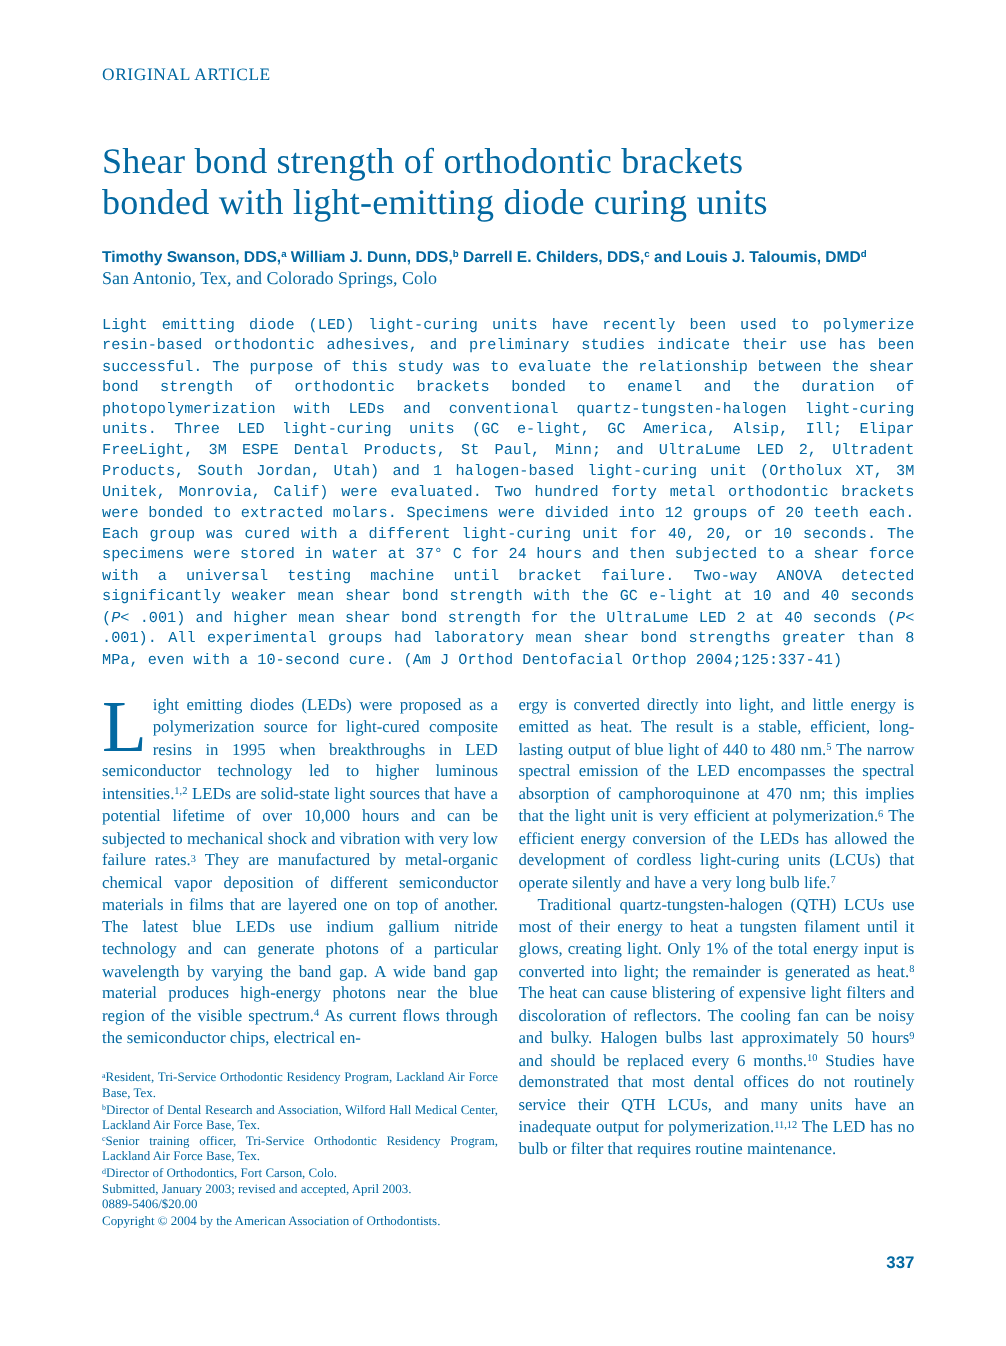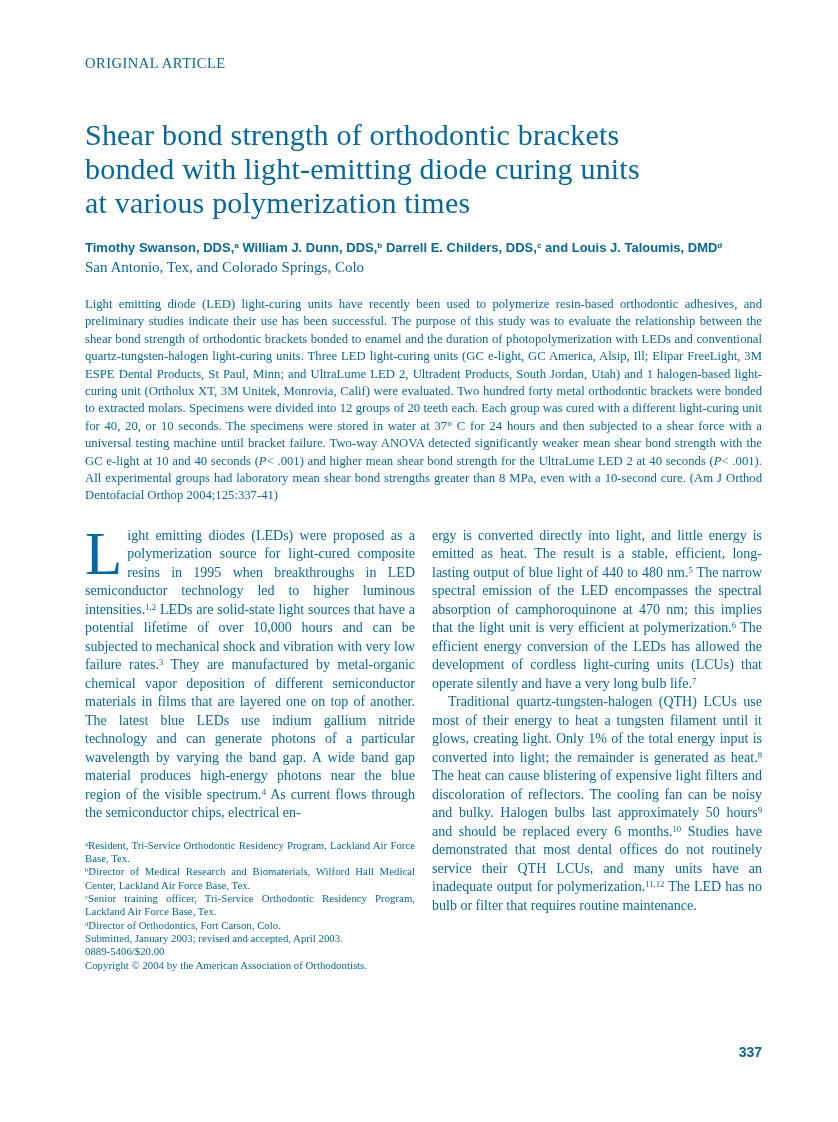--- a/index.html
+++ b/index.html
@@ -11,21 +11,21 @@
   }
   .kicker { font-size:14.5px; letter-spacing:0.5px; }
   .title { margin:46px 0 0 0; font-weight:400; font-size:30px; line-height:34px; letter-spacing:0.2px; }
   .title-line { white-space:nowrap; }
   .authors {
     margin-top:20px; font-family:"Liberation Sans", sans-serif;
     font-weight:bold; font-size:13px; white-space:nowrap;
   }
   .affiliation { margin-top:4px; font-size:15px; }
   .abstract {
-    margin-top:20px; font-family:Liberation Serif, serif;
+    margin-top:20px; font-family:Liberation Mono, monospace;
     font-size:12.7px; line-height:17.4px; text-align:justify;
   }
   .columns { margin-top:22px; display:flex; gap:17px; }
   .col { width:330px; font-size:14px; line-height:18.5px; text-align:justify; }
   .par { margin:0; }
   .par.indent { text-indent:16px; }
   .dropcap {
     float:left; font-size:61px; line-height:47px;
     padding:3px 5px 0 0; font-weight:400;
   }
@@ -41,36 +41,35 @@
 </head>
 <body>
 
 <div class="page">
 
   <div class="kicker">ORIGINAL ARTICLE</div>
 
   <h1 class="title">
     <div class="title-line">Shear bond strength of orthodontic brackets</div>
     <div class="title-line">bonded with light-emitting diode curing units</div>
-    <div class="title-line">at various polymerization times</div>
   </h1>
 
   <div class="authors"><span>Timothy Swanson, DDS,</span><sup>a</sup><span> William J. Dunn, DDS,</span><sup>b</sup><span> Darrell E. Childers, DDS,</span><sup>c</sup><span> and Louis J. Taloumis, DMD</span><sup>d</sup></div>
   <div class="affiliation">San Antonio, Tex, and Colorado Springs, Colo</div>
 
   <div class="abstract"><span>Light emitting diode (LED) light-curing units have recently been used to polymerize resin-based orthodontic adhesives, and preliminary studies indicate their use has been successful. The purpose of this study was to evaluate the relationship between the shear bond strength of orthodontic brackets bonded to enamel and the duration of photopolymerization with LEDs and conventional quartz-tungsten-halogen light-curing units. Three LED light-curing units (GC e-light, GC America, Alsip, Ill; Elipar FreeLight, 3M ESPE Dental Products, St Paul, Minn; and UltraLume LED 2, Ultradent Products, South Jordan, Utah) and 1 halogen-based light-curing unit (Ortholux XT, 3M Unitek, Monrovia, Calif) were evaluated. Two hundred forty metal orthodontic brackets were bonded to extracted molars. Specimens were divided into 12 groups of 20 teeth each. Each group was cured with a different light-curing unit for 40, 20, or 10 seconds. The specimens were stored in water at 37° C for 24 hours and then subjected to a shear force with a universal testing machine until bracket failure. Two-way ANOVA detected significantly weaker mean shear bond strength with the GC e-light at 10 and 40 seconds (</span><span class="seg-i">P</span><span>&lt; .001) and higher mean shear bond strength for the UltraLume LED 2 at 40 seconds (</span><span class="seg-i">P</span><span>&lt; .001). All experimental groups had laboratory mean shear bond strengths greater than 8 MPa, even with a 10-second cure. (Am J Orthod Dentofacial Orthop 2004;125:337-41)</span></div>
 
   <div class="columns">
 
     <div class="col">
       <p class="par"><span class="dropcap">L</span><span><span>ight emitting diodes (LEDs) were proposed as a polymerization source for light-cured composite resins in 1995 when breakthroughs in LED semiconductor technology led to higher luminous intensities.</span><sup>1,2</sup><span> LEDs are solid-state light sources that have a potential lifetime of over 10,000 hours and can be subjected to mechanical shock and vibration with very low failure rates.</span><sup>3</sup><span> They are manufactured by metal-organic chemical vapor deposition of different semiconductor materials in films that are layered one on top of another. The latest blue LEDs use indium gallium nitride technology and can generate photons of a particular wavelength by varying the band gap. A wide band gap material produces high-energy photons near the blue region of the visible spectrum.</span><sup>4</sup><span> As current flows through the semiconductor chips, electrical en-</span></span></p>
 
       <div class="footnotes">
         <p class="fn"><sup>a</sup><span>Resident, Tri-Service Orthodontic Residency Program, Lackland Air Force Base, Tex.</span></p>
-        <p class="fn"><sup>b</sup><span>Director of Medical Research and Biomaterials, Wilford Hall Medical Center, Lackland Air Force Base, Tex.</span></p>
+        <p class="fn"><sup>b</sup><span>Director of Dental Research and Association, Wilford Hall Medical Center, Lackland Air Force Base, Tex.</span></p>
         <p class="fn"><sup>c</sup><span>Senior training officer, Tri-Service Orthodontic Residency Program, Lackland Air Force Base, Tex.</span></p>
         <p class="fn"><sup>d</sup><span>Director of Orthodontics, Fort Carson, Colo.</span></p>
         <p class="fn"><span>Submitted, January 2003; revised and accepted, April 2003.</span></p>
         <p class="fn"><span>0889-5406/$20.00</span></p>
         <p class="fn"><span>Copyright © 2004 by the American Association of Orthodontists.</span></p>
       </div>
     </div>
 
     <div class="col">
       <p class="par"><span>ergy is converted directly into light, and little energy is emitted as heat. The result is a stable, efficient, long-lasting output of blue light of 440 to 480 nm.</span><sup>5</sup><span> The narrow spectral emission of the LED encompasses the spectral absorption of camphoroquinone at 470 nm; this implies that the light unit is very efficient at polymerization.</span><sup>6</sup><span> The efficient energy conversion of the LEDs has allowed the development of cordless light-curing units (LCUs) that operate silently and have a very long bulb life.</span><sup>7</sup></p>

